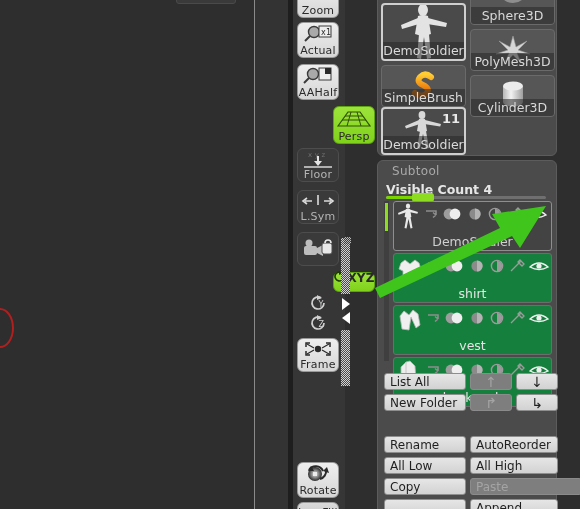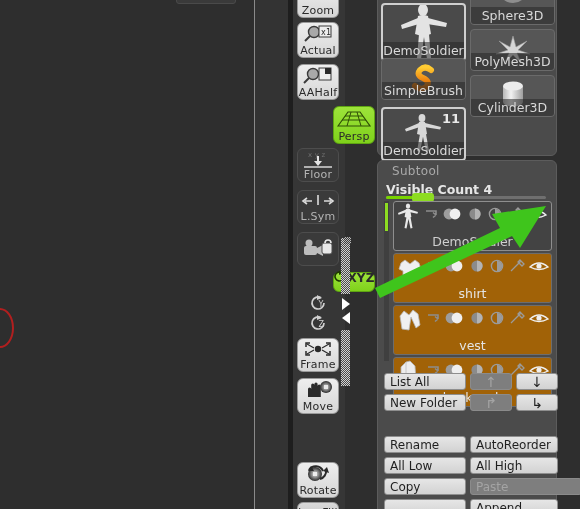--- a/index.html
+++ b/index.html
@@ -137,21 +137,21 @@
   .st-rail {
     position: absolute; left: 0; top: 0; width: 5px; height: 160px;
     background: #3f3f3f;
   }
   .st-rail-hi {
     position: absolute; left: 1px; top: 2px; width: 3px; height: 28px;
     background: #8ddc22;
   }
   .st-item {
     position: absolute; left: 9px; width: 159px; height: 50px;
-    background: #a16207; border: 1px solid #6d6d6d; border-radius: 3px;
+    background: #15803d; border: 1px solid #6d6d6d; border-radius: 3px;
   }
   .st-item.active { background: #434343; border-color: #8e8e8e; }
   .st-icons {
     position: absolute; left: 2px; top: 1px; right: 2px; height: 26px;
     display: flex; align-items: center; gap: 2px;
   }
   .st-thumb { width: 30px; height: 28px; display: flex; align-items: center; justify-content: center; }
   .st-name {
     position: absolute; left: 0; right: 0; bottom: 1px; text-align: center;
     color: #e4e4e4; font-size: 12.5px;
@@ -300,35 +300,20 @@
       <div class="gly">
         <svg width="30" height="18" viewBox="0 0 30 18">
           <circle cx="15" cy="9" r="3.2" fill="#2a2a2a"></circle>
           <path d="M3 7 L3 3 L7 3 M23 3 L27 3 L27 7 M27 11 L27 15 L23 15 M7 15 L3 15 L3 11" fill="none" stroke="#2a2a2a" stroke-width="1.5"></path>
           <path d="M4 4 L11 8 M26 4 L19 8 M26 14 L19 10 M4 14 L11 10" stroke="#2a2a2a" stroke-width="1.2"></path>
         </svg>
       </div>
       <div class="lbl">Frame</div>
     </div>
 
-    <div class="tool-btn" style="top:378px;height:36px">
-      <div class="gly">
-        <svg width="32" height="20" viewBox="0 0 32 20">
-          <path d="M6 17 L6 9 a1.6 1.6 0 0 1 3.2 0 L9.2 5 a1.6 1.6 0 0 1 3.2 0 L12.4 4 a1.6 1.6 0 0 1 3.2 0
-                   L15.6 6 a1.6 1.6 0 0 1 3.2 0 L18.8 17 Z" fill="#2a2a2a"></path>
-          <radialGradient id="gmv">
-              <stop offset="0%" stop-color="#e9e9e9"></stop>
-              <stop offset="100%" stop-color="#2a2a2a"></stop>
-            </radialGradient>
-          <circle cx="24" cy="7" r="6" fill="url(#gmv)"></circle>
-          <rect x="22" y="5" width="4" height="4" fill="#e9e9e9"></rect>
-        </svg>
-      </div>
-      <div class="lbl">Move</div>
-    </div>
 
 
     <div class="tool-btn" style="top:462px;height:36px">
       <div class="gly">
         <svg width="32" height="20" viewBox="0 0 32 20">
           <radialGradient id="gr">
               <stop offset="0%" stop-color="#ededed"></stop>
               <stop offset="100%" stop-color="#2a2a2a"></stop>
             </radialGradient>
           <circle cx="13" cy="10" r="7" fill="url(#gr)"></circle>
@@ -378,21 +363,21 @@
           <radialGradient id="sph" cx="38%" cy="18%">
               <stop offset="0%" stop-color="#fbfbfb"></stop>
               <stop offset="100%" stop-color="#8e8e8e"></stop>
             </radialGradient>
           <ellipse cx="22" cy="6" rx="14" ry="13" fill="url(#sph)"></ellipse>
         </svg>
       </div>
       <div class="cap">Sphere3D</div>
     </div>
 
-    <div class="thumb" style="left:3px;top:103px;width:85px;height:42px">
+    <div class="thumb" style="left:3px;top:110px;width:85px;height:42px">
       <div class="art">
         <svg width="34" height="30" viewBox="0 0 34 30">
           <linearGradient id="orng" x1="0" y1="0" x2="0" y2="1">
             <stop offset="0%" stop-color="#ffcc33"></stop>
               <stop offset="55%" stop-color="#f08a14"></stop>
               <stop offset="100%" stop-color="#b95c05"></stop>
           </linearGradient>
           <path d="M24 6 q-6 -5 -11 0 q-4 5 3 8 q8 4 3 9 q-5 4 -11 -1" fill="none" stroke="url(#orng)" stroke-width="6" stroke-linecap="round"></path>
         </svg>
       </div>
@@ -403,21 +388,21 @@
       <div class="art">
         <svg width="40" height="30" viewBox="0 0 40 30">
           <g fill="#d6d6d6" stroke="#9e9e9e" stroke-width=".6">
             <path d="M20 1 L23 12 L34 6 L25 15 L37 19 L24 18 L28 28 L20 20 L12 28 L16 18 L3 19 L15 15 L6 6 L17 12 Z"></path>
           </g>
         </svg>
       </div>
       <div class="cap">PolyMesh3D</div>
     </div>
 
-    <div class="thumb sel" style="left:3px;top:152px;width:85px;height:54px">
+    <div class="thumb sel" style="left:3px;top:152px;width:85px;height:48px">
       <div class="art">
         <svg width="56" height="40" viewBox="0 0 56 40">
           <g fill="#d8d8d8">
             <ellipse cx="26" cy="4" rx="3.4" ry="4"></ellipse>
             <path d="M23 8 q3 -1.5 6 0 l2 12 q-5 2 -10 0 Z"></path>
             <path d="M23 9 L9 15 l1 2.6 L24 13 Z"></path>
             <path d="M29 9 L45 13 l-.8 2.6 L28 13 Z"></path>
             <path d="M24 20 l-3 17 3 .8 3 -15 3 15 3 -.8 -3 -17 Z"></path>
           </g>
         </svg>

